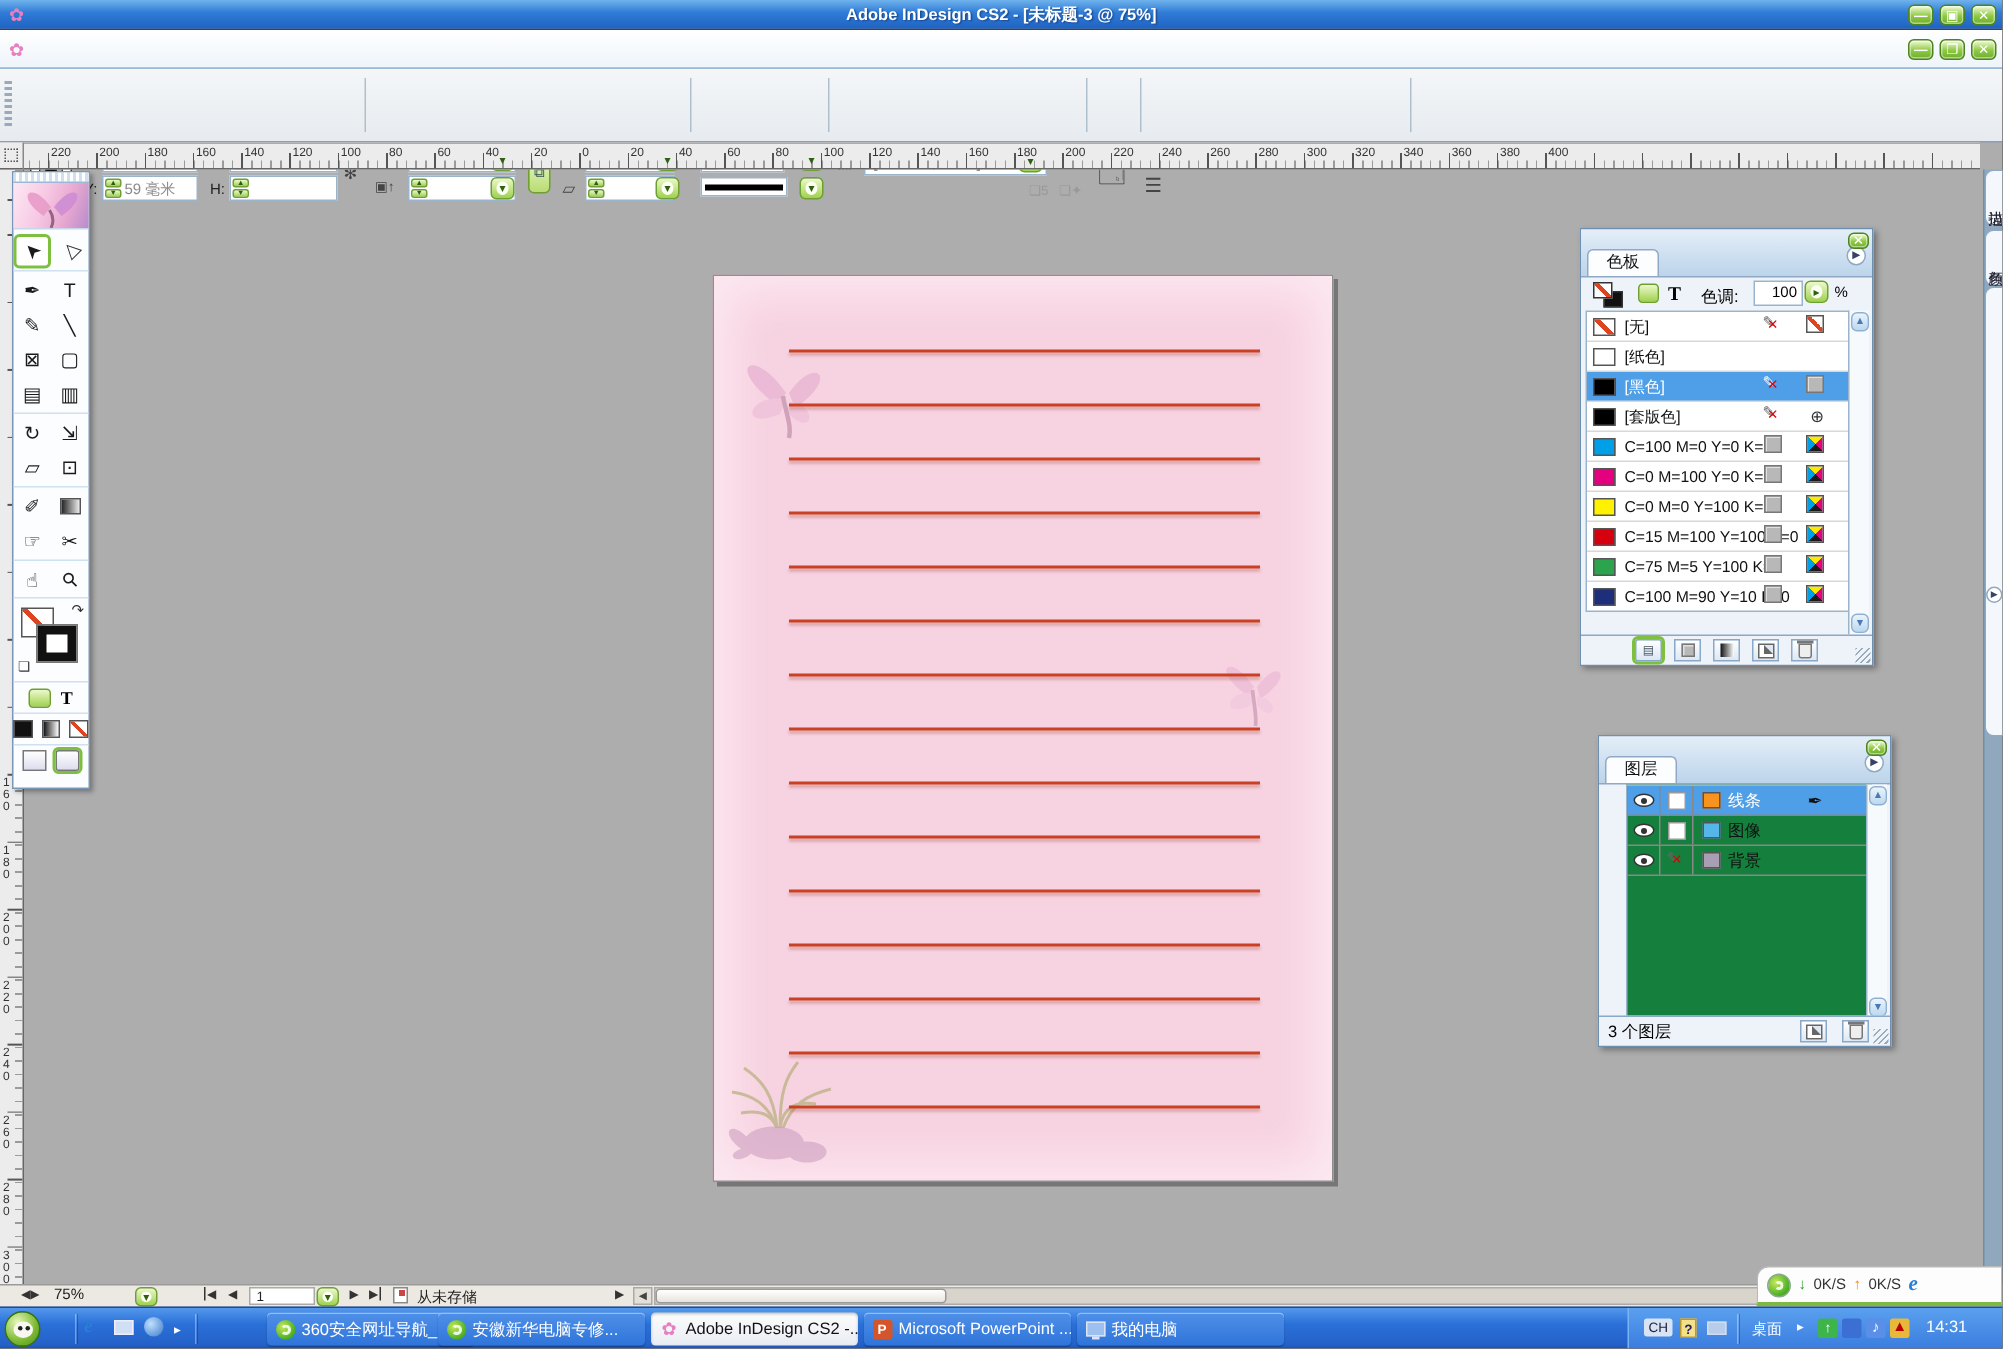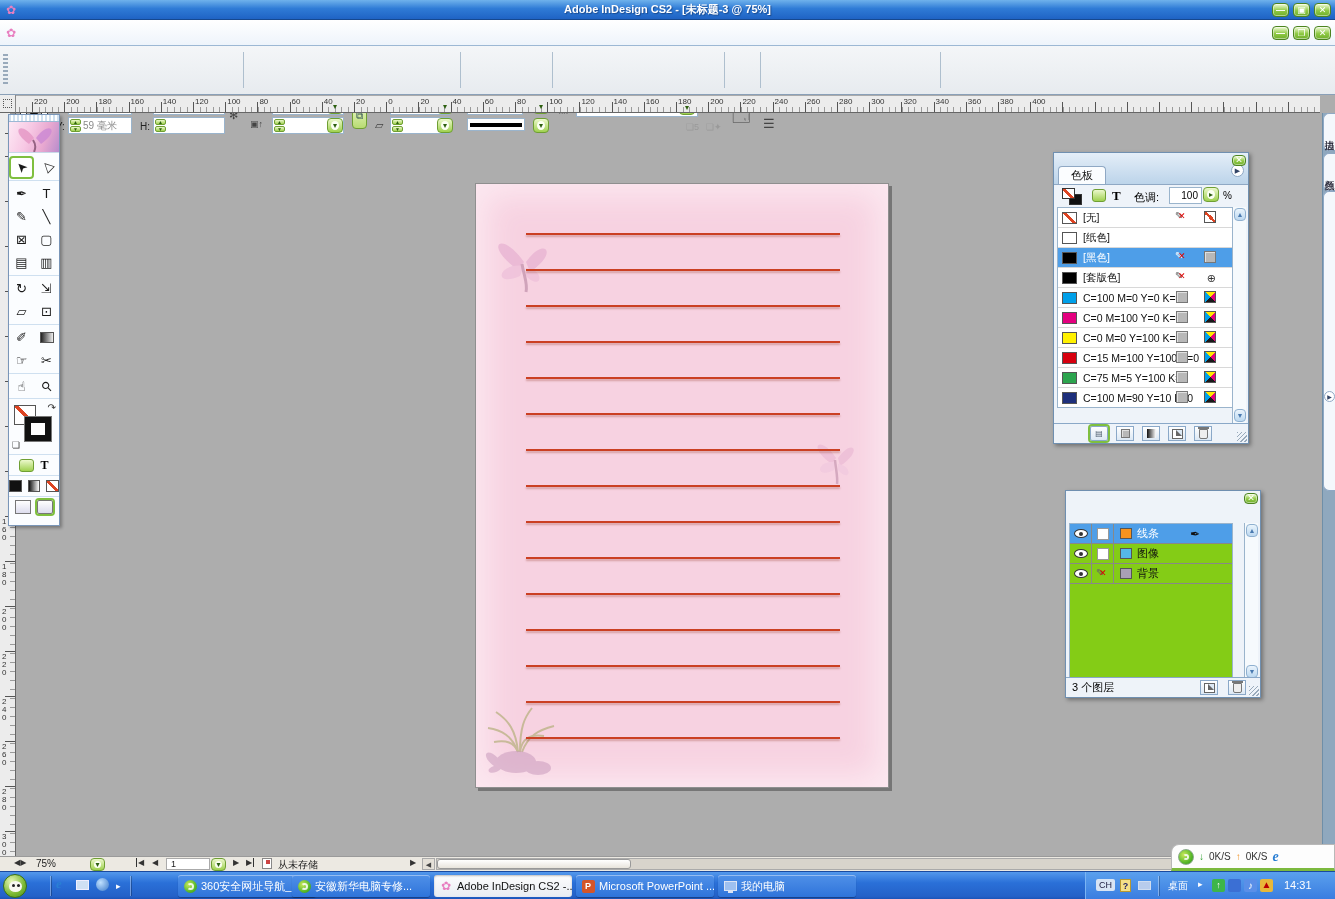--- a/index.html
+++ b/index.html
@@ -186,21 +186,21 @@
     margin-left:8px;display:flex;align-items:center;justify-content:center;font-size:8px;color:#456;}
   .sw-bbtn.sel{outline:2px solid #7fbf3f;border-radius:2px;}
   .trash{position:relative;width:9px;height:10px;border:1px solid #777;border-radius:0 0 2px 2px;background:#eee;}
   .trash::before{content:"";position:absolute;top:-3px;left:-2px;right:-2px;height:2px;background:#777;}
   .newic{position:relative;width:11px;height:10px;border:1px solid #666;background:#fff;}
   .newic::after{content:"";position:absolute;right:0;top:0;border:3px solid;
     border-color:#dce8f4 #dce8f4 #666 #666;}
 
   
   #lypanel{left:1065px;top:490px;width:196px;height:208px;}
-  #ly-rows{position:absolute;left:3px;top:32px;width:164px;height:156px;background:#84cc16;
+  #ly-rows{position:absolute;left:18px;top:32px;width:164px;height:156px;background:#15803d;
     border:1px solid #9ab4cc;}
   .ly-row{position:relative;height:20px;border-bottom:1px solid #888;display:flex;align-items:center;
     font-size:11px;color:#111;}
   .ly-eye{width:22px;height:100%;border-right:1px solid #888;display:flex;align-items:center;justify-content:center;flex:none;}
   .ly-lock{width:22px;height:100%;border-right:1px solid #888;display:flex;align-items:center;justify-content:center;flex:none;}
   .ly-lock i{display:block;width:12px;height:12px;border:1px solid #999;background:#fff;}
   .eye{position:relative;width:14px;height:9px;border:1px solid #333;border-radius:50%;background:#fff;}
   .eye::after{content:"";position:absolute;width:4px;height:4px;border-radius:50%;background:#333;top:2px;left:4px;}
   .ly-chip{width:12px;height:11px;border:1px solid #555;margin:0 5px 0 6px;flex:none;}
   .ly-row.sel{background:#4e9ee8;color:#fff;}
@@ -712,20 +712,24 @@
         </span>
       <span class="sw-bbtn" data-name="delete-swatch-button">
           <span class="trash"></span>
         </span>
       <span class="grip" data-name="swatches-resize-grip"></span>
     </div>
   </div>
 
   <div class="panel" id="lypanel" data-name="layers-panel">
     <span class="wbtn p-close" style="width:14px;height:11px;line-height:9px;" data-name="layers-close-button">✕</span>
+    <div class="p-tabrow" data-name="layers-tab-row">
+      <span class="p-tab" data-name="layers-tab">图层</span>
+      <span class="p-menu" data-name="layers-panel-menu-button">▶</span>
+    </div>
     <div id="ly-rows" data-name="layer-list">
         <div class="ly-row sel" data-name="layer-row">
           <span class="ly-eye" data-name="layer-visibility-cell">
             <span class="eye" data-name="eye-icon"></span>
           </span>
           <span class="ly-lock" data-name="layer-lock-cell">
             <i data-name="lock-checkbox"></i>
           </span>
           <span class="ly-chip" data-name="layer-color-chip" style="background: rgb(247, 147, 30);"></span>
           <span class="ly-name" data-name="layer-name">线条</span>

